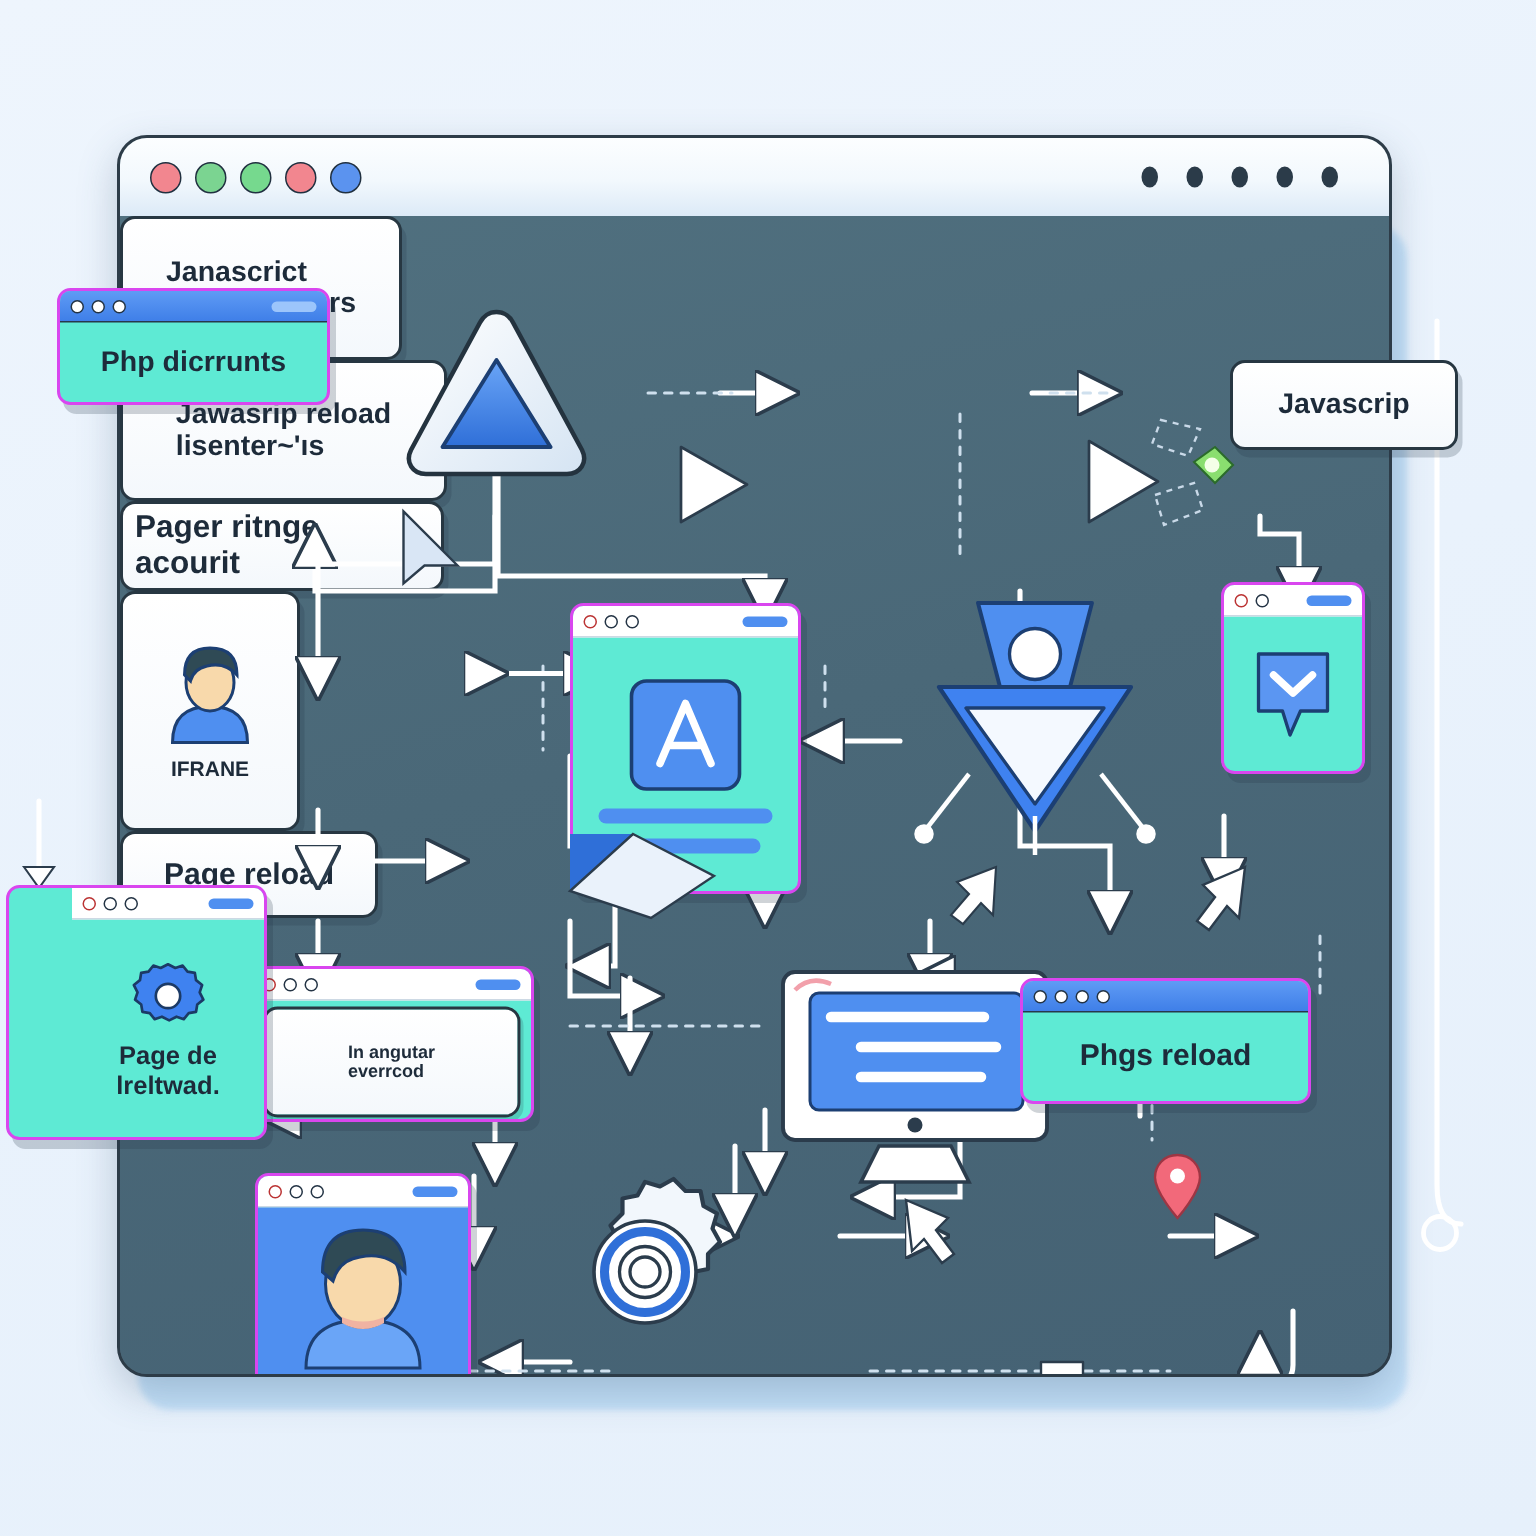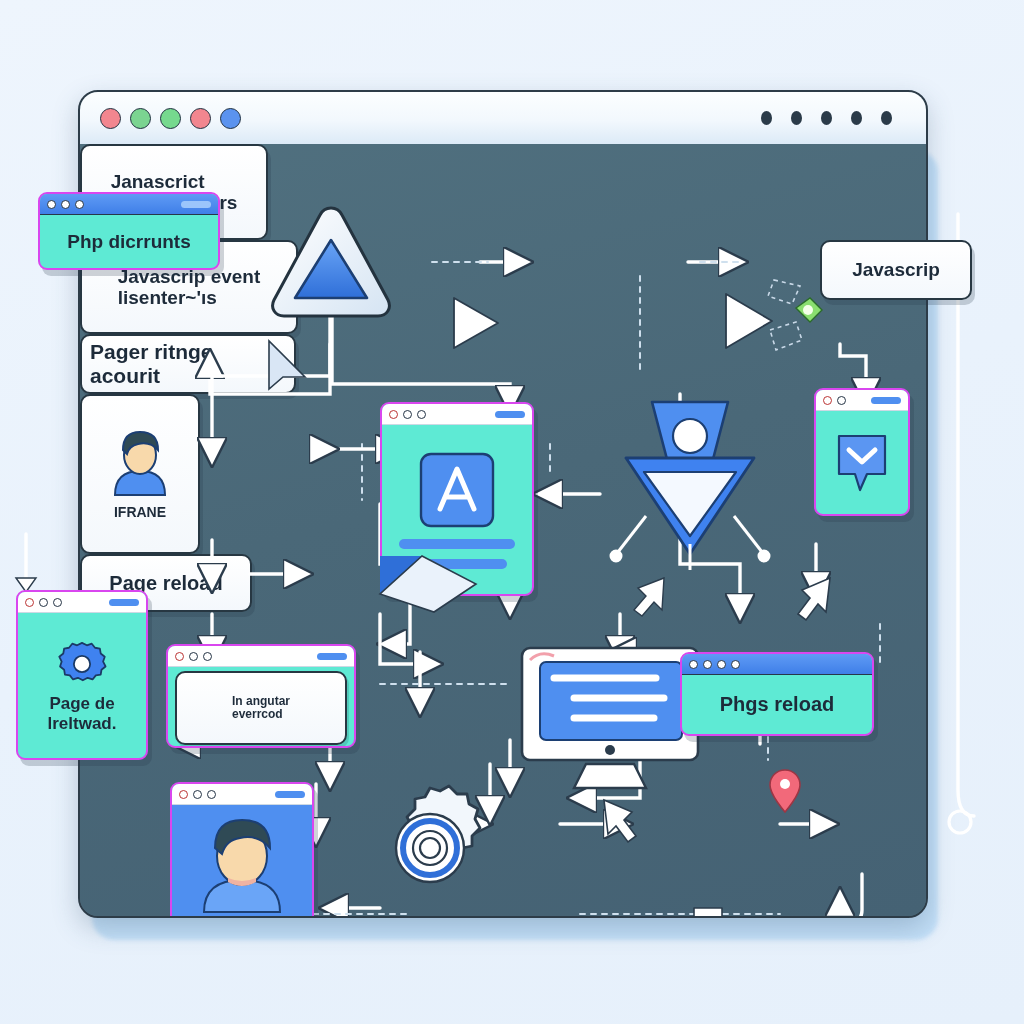--- a/index.html
+++ b/index.html
@@ -93,21 +93,21 @@
       <span class="bc-dot"></span>
       <span class="bc-pill"></span>
     </div>
     <div class="bc-body" style="font-size:19px;">Php dicrrunts</div>
   </div>
 
   <div class="label-card outside" style="left:820px;top:196px;width:132px;height:48px;font-size:19px;z-index:40;margin-top:44px;">
     <span>Javascrip</span>
   </div>
 
-  <div class="browser-card outside" style="left:16px;top:590px;width:128px;height:166px;z-index:40;">
+  <div class="browser-card outside" style="left:4px;top:590px;width:128px;height:166px;z-index:40;padding-left:42px;">
     <div class="bc-bar plain">
       <span class="bc-dot r"></span>
       <span class="bc-dot"></span>
       <span class="bc-dot"></span>
       <span class="bc-pill b"></span>
     </div>
     <div style="flex:1;display:flex;flex-direction:column;align-items:center;justify-content:center;gap:4px;">
       <span>
         <svg width="52" height="52" viewBox="0 0 64 64">
           <path d="M32 6 l6 3 6-2 4 5 6 1 1 6 5 4-2 6 3 6-5 4-1 6-6 1-4 5-6-2-6 3-6-3-6 2-4-5-6-1-1-6-5-4 2-6-3-6 5-4 1-6 6-1 4-5 6 2z" fill="#3f82f0" stroke="#1b3a66" stroke-width="2.2" stroke-linejoin="round"></path>
@@ -384,21 +384,21 @@
           </div>
           <div style="height:16px;background:#f1f6fb;flex:none;"></div>
         </div>
 
         <div class="label-card" style="left:440px;top:76px;width:168px;height:84px;font-size:19px;white-space:pre-line;z-index:30;">
           <span>Janascrict
 event llisteers</span>
         </div>
 
         <div class="label-card" style="left:34px;top:310px;width:198px;height:82px;font-size:19px;white-space:pre-line;z-index:30;">
-          <span>Javascrip event
+          <span>Jawasrip reload
 lisenter~'ıs</span>
         </div>
 
         <div class="browser-card" style="position:absolute;left:86px;top:500px;width:186px;height:100px;z-index:30;">
           <div class="bc-bar plain">
             <span class="bc-dot r"></span>
             <span class="bc-dot"></span>
             <span class="bc-dot"></span>
             <span class="bc-pill b"></span>
           </div>

